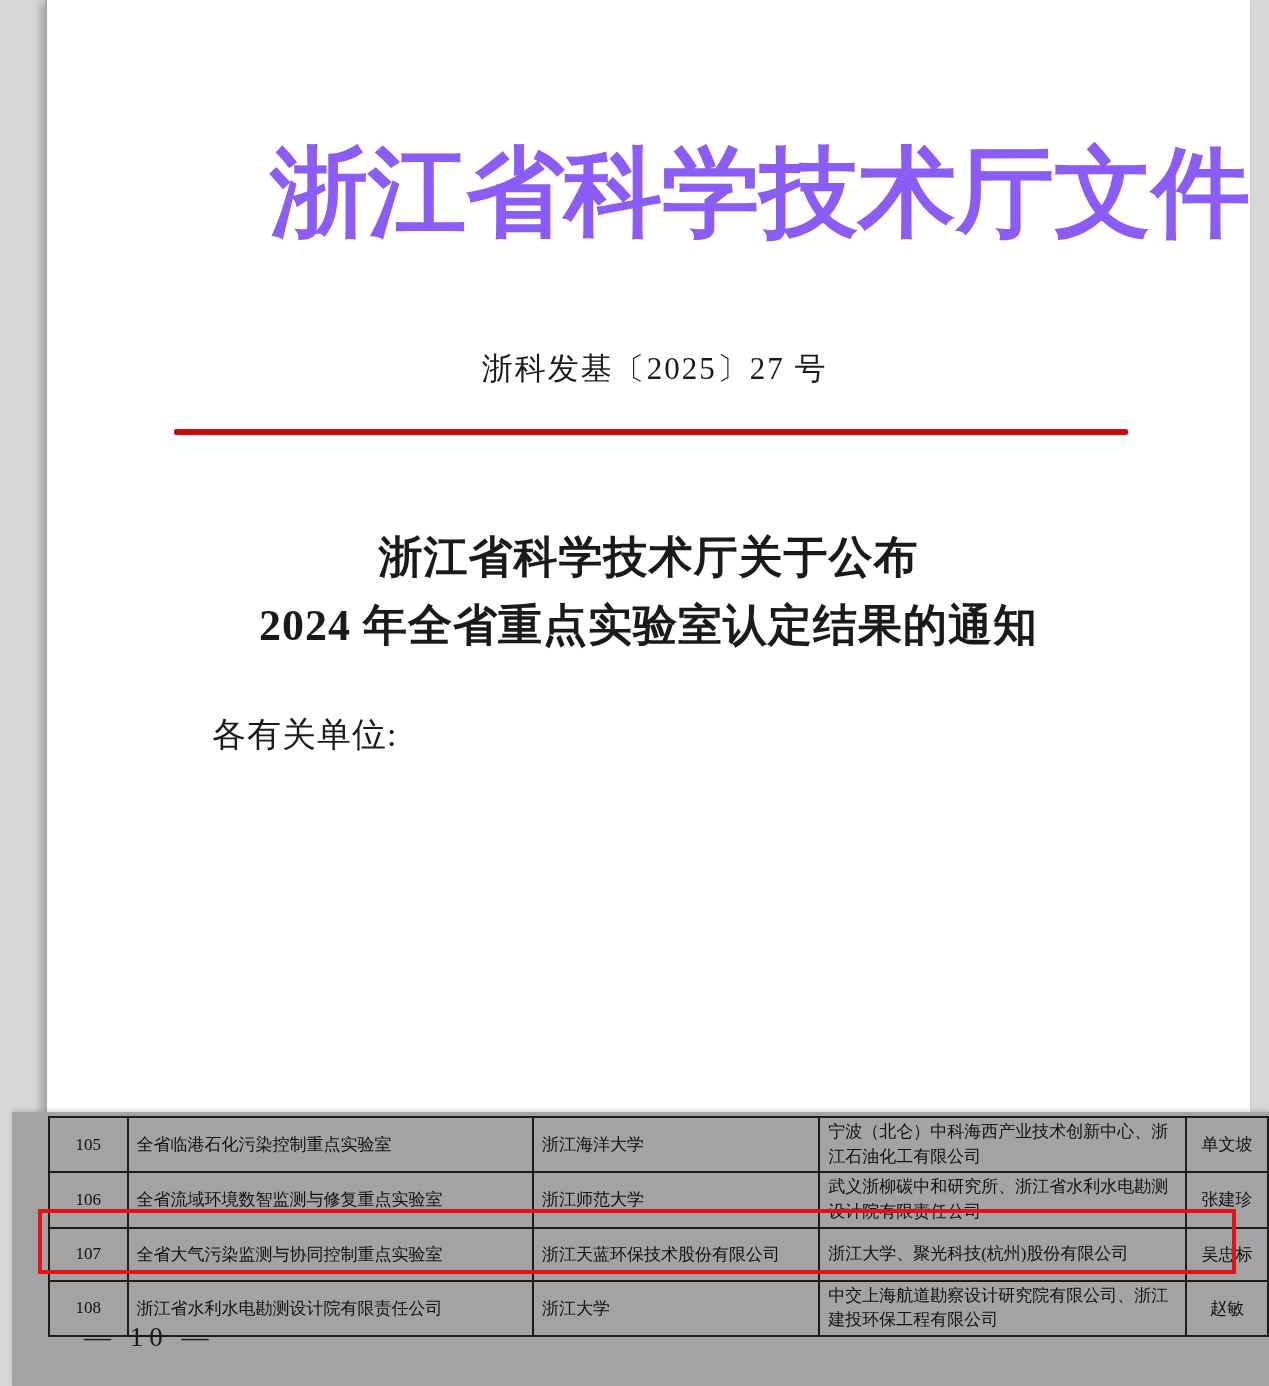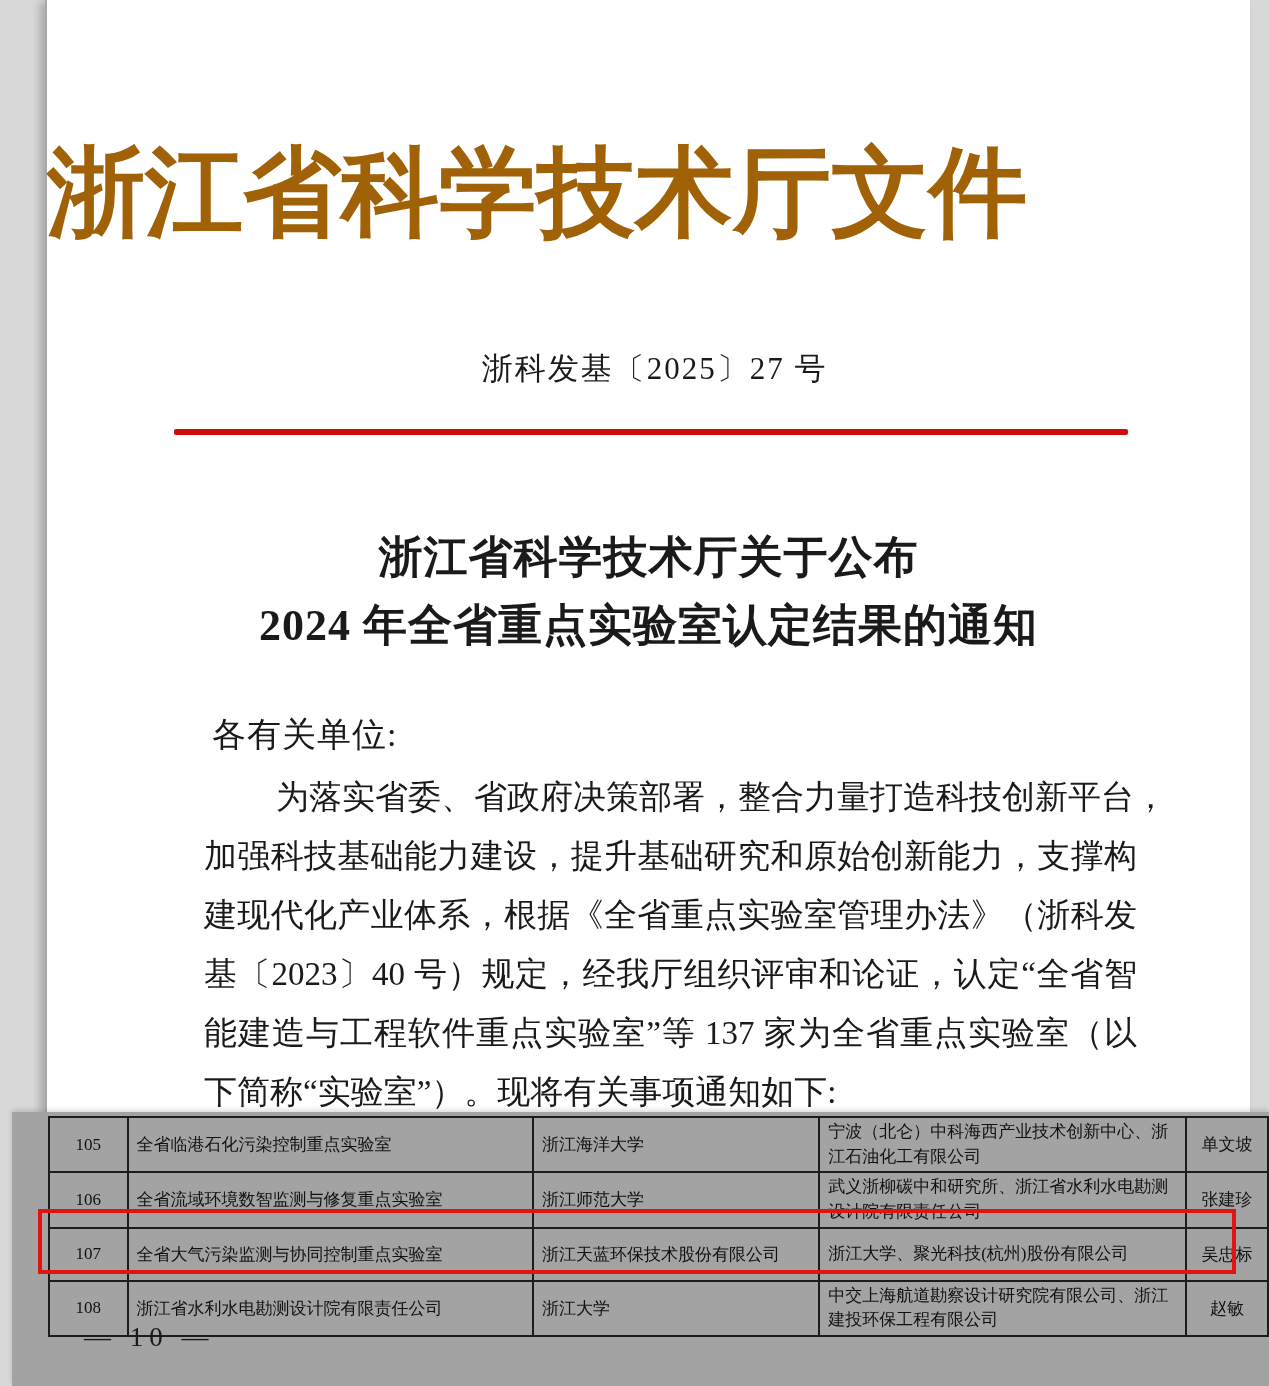--- a/index.html
+++ b/index.html
@@ -12,23 +12,23 @@
   }
   
   .sheet1{
     position:absolute;left:45px;top:0;width:1203px;height:1112px;
     background:#ffffff;
     border-left:2px solid #a8a8a8;
     box-shadow:-5px 2px 8px rgba(0,0,0,0.22);
   }
   .red-title{
     position:absolute;left:0;top:128px;width:100%;
-    text-align:left;
+    text-align:right;
     font-size:98px;font-weight:bold;
-    color:#a16207;
+    color:#8b5cf6;
     letter-spacing:0px;
     white-space:nowrap;
   }
   .doc-number{
     position:absolute;left:0;top:348px;width:100%;
     text-align:center;font-size:31px;letter-spacing:2px;padding-left:6px;
   }
   .red-rule{
     position:absolute;left:127px;top:429px;width:954px;height:6px;
     background:#cf0a0a;border-radius:2px;
@@ -99,28 +99,20 @@
 
   <div class="doc-number">浙科发基〔2025〕27 号</div>
 
   <div class="red-rule"></div>
 
   <div class="notice-title notice-line1">浙江省科学技术厅关于公布</div>
   <div class="notice-title notice-line2">2024 年全省重点实验室认定结果的通知</div>
 
   <div class="salutation">各有关单位:</div>
 
-  <div class="body-lines">
-    <div class="body-line indent">为落实省委、省政府决策部署，整合力量打造科技创新平台，</div>
-    <div class="body-line">加强科技基础能力建设，提升基础研究和原始创新能力，支撑构</div>
-    <div class="body-line">建现代化产业体系，根据《全省重点实验室管理办法》（浙科发</div>
-    <div class="body-line">基〔2023〕40 号）规定，经我厅组织评审和论证，认定“全省智</div>
-    <div class="body-line">能建造与工程软件重点实验室”等 137 家为全省重点实验室（以</div>
-    <div class="body-line last">下简称“实验室”）。现将有关事项通知如下:</div>
-  </div>
 </div>
 
 <div class="sheet2">
 
   <table class="results">
     <tbody>
       <tr class="r0">
         <td class="c-no">105</td>
         <td class="c-lab">全省临港石化污染控制重点实验室</td>
         <td class="c-inst">浙江海洋大学</td>

